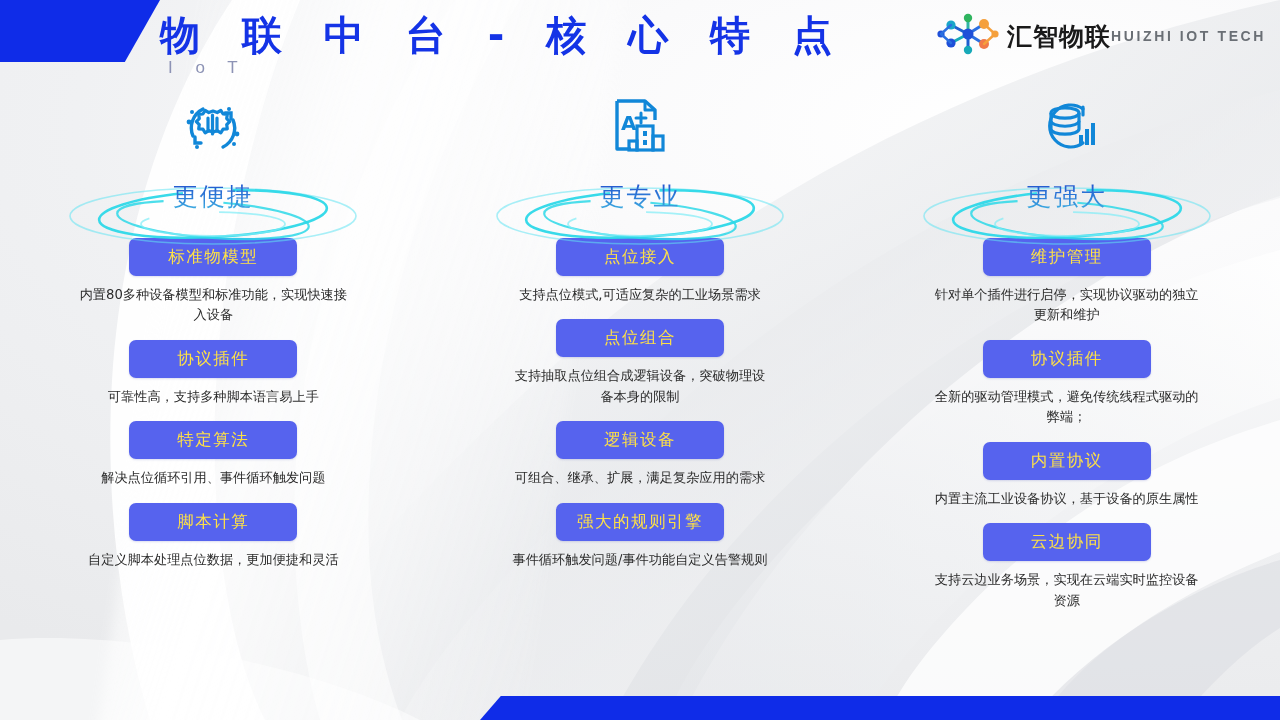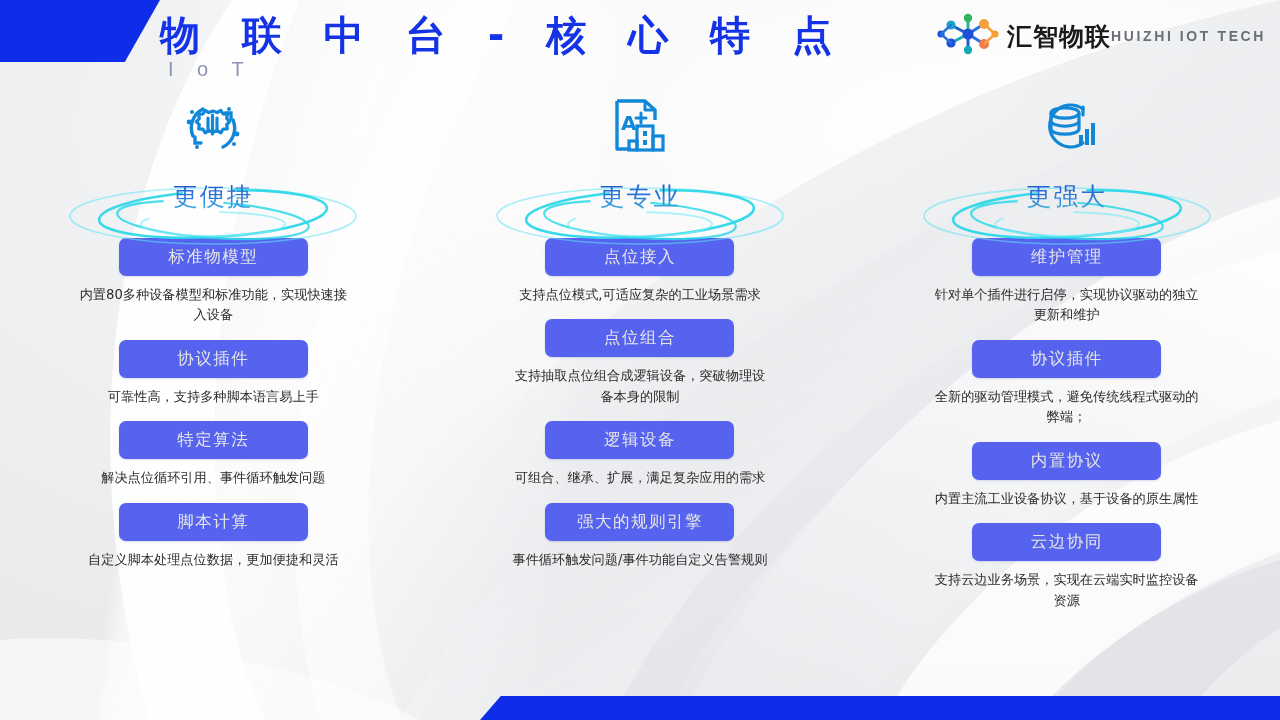--- a/index.html
+++ b/index.html
@@ -42,21 +42,21 @@
 
   
   .title-wrap{position:absolute;left:160px;top:10px;}
   .title{
     font-size:40px;font-weight:700;color:#1433e6;letter-spacing:14px;
     line-height:1.25;white-space:nowrap;
     font-family:"DejaVu Sans","Liberation Sans",sans-serif;
   }
   .subtitle{
     margin-top:-2px;margin-left:8px;
-    font-size:20px;letter-spacing:9px;color:#8d93b5;font-weight:400;
+    font-size:17px;letter-spacing:9px;color:#8d93b5;font-weight:400;
     font-family:"Liberation Sans",sans-serif;
   }
 
   
   .logo{position:absolute;right:14px;top:12px;display:flex;align-items:center;gap:8px;}
   .logo-text{display:flex;flex-direction:row;line-height:1;}
   .logo-cn{
     font-size:25px;font-weight:700;color:#1a1a1a;letter-spacing:1px;
     font-family:"DejaVu Sans","Liberation Sans",sans-serif;
   }
@@ -76,23 +76,23 @@
     font-family:"DejaVu Sans","Liberation Sans",sans-serif;
     background:linear-gradient(180deg,#1b3fc9 0%,#2f7fd8 55%,#46c9e6 100%);
     -webkit-background-clip:text;background-clip:text;color:transparent;
     z-index:3;
   }
   .rings{position:absolute;top:88px;left:50%;transform:translateX(-50%);width:300px;height:70px;z-index:1;}
 
   .items{margin-top:22px;width:100%;display:flex;flex-direction:column;align-items:center;}
   .item{width:100%;display:flex;flex-direction:column;align-items:center;margin-bottom:14px;}
   .pill{
-    width:189px;height:38px;border-radius:7px;background:#5663ee;
+    width:168px;height:38px;border-radius:7px;background:#5663ee;
     display:flex;align-items:center;justify-content:center;
-    color:#e5e5e5;font-size:16.5px;font-weight:500;letter-spacing:1.5px;
+    color:#fde047;font-size:16.5px;font-weight:500;letter-spacing:1.5px;
     font-family:"DejaVu Sans","Liberation Sans",sans-serif;
     box-shadow:0 1px 2px rgba(60,70,180,.18);
   }
   .desc{
     margin-top:9px;width:270px;text-align:center;
     font-size:13.2px;line-height:1.55;color:#2b2b2b;
     font-family:"DejaVu Sans","Liberation Sans",sans-serif;
   }
   .col:nth-child(2) .desc{width:262px;}
   .col:nth-child(3) .desc{width:268px;}

